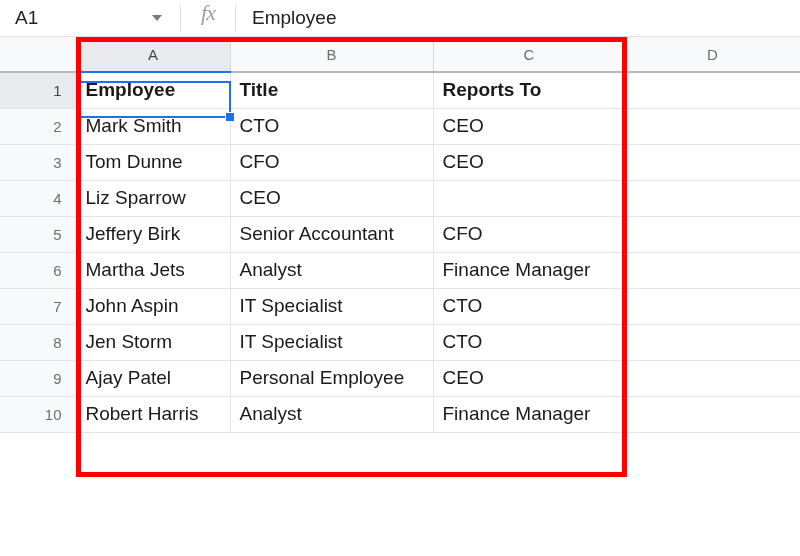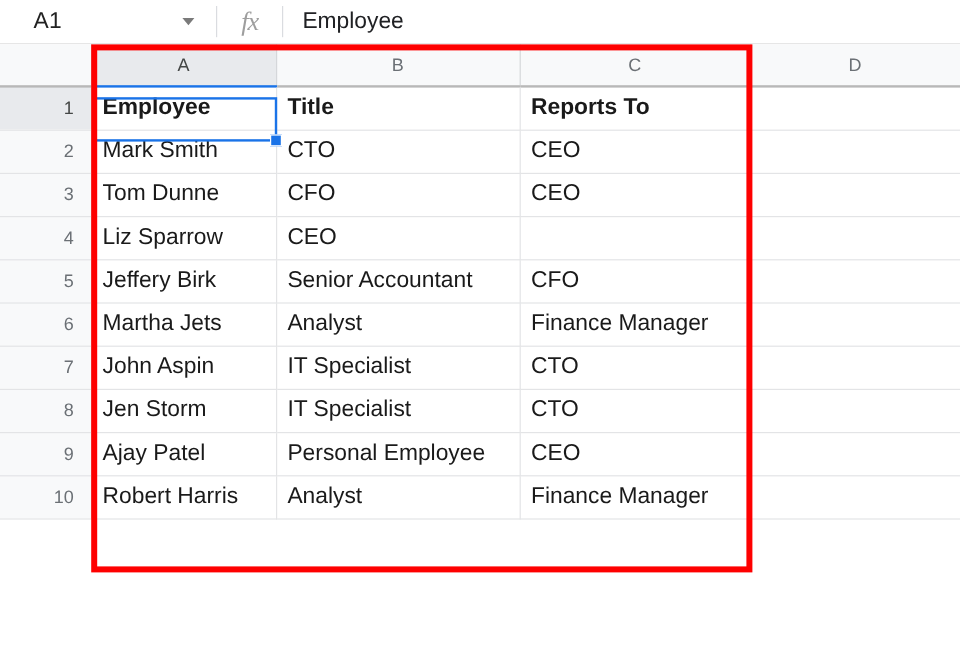--- a/index.html
+++ b/index.html
@@ -29,21 +29,21 @@
     display: flex;
     align-items: center;
     border-bottom: 1px solid #e0e0e0;
   }
 
   .name-box {
     width: 180px;
     height: 37px;
     display: flex;
     align-items: center;
-    padding-left: 28px;
+    padding-left: 15px;
     position: relative;
   }
   .name-box-text {
     font-size: 19px;
     color: #222222;
     letter-spacing: 0.2px;
   }
   .name-box-arrow {
     position: absolute;
     right: 18px;
@@ -59,21 +59,21 @@
     width: 1px;
     height: 26px;
     background: #dadce0;
     flex: 0 0 auto;
   }
 
   .fx-box {
     width: 54px;
     height: 37px;
     display: flex;
-    align-items: center;
+    align-items: flex-start;
     justify-content: center;
   }
   .fx-glyph {
     font-family: "Liberation Serif", serif;
     font-style: italic;
     font-size: 22px;
     color: #9e9e9e;
     letter-spacing: -1px;
   }
 

